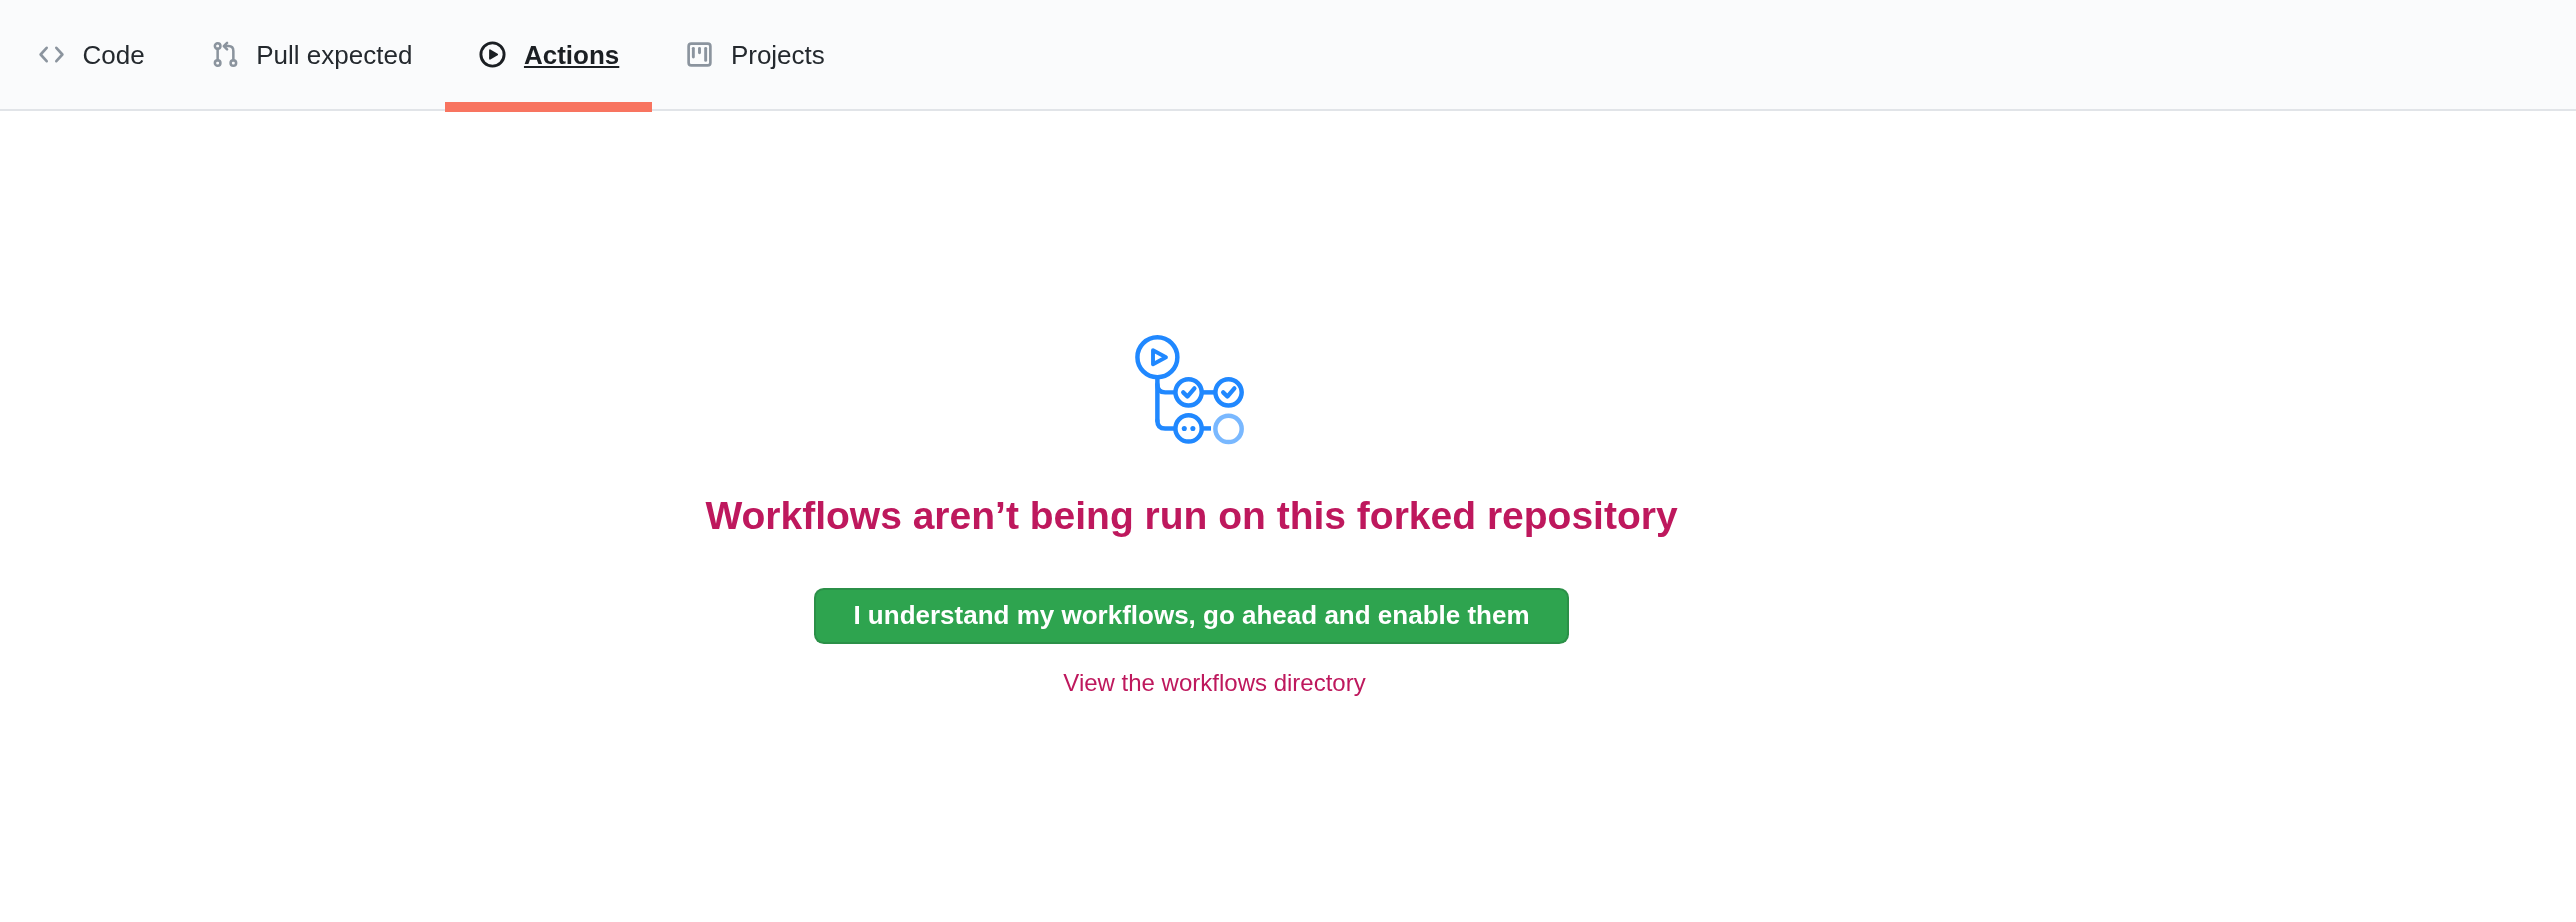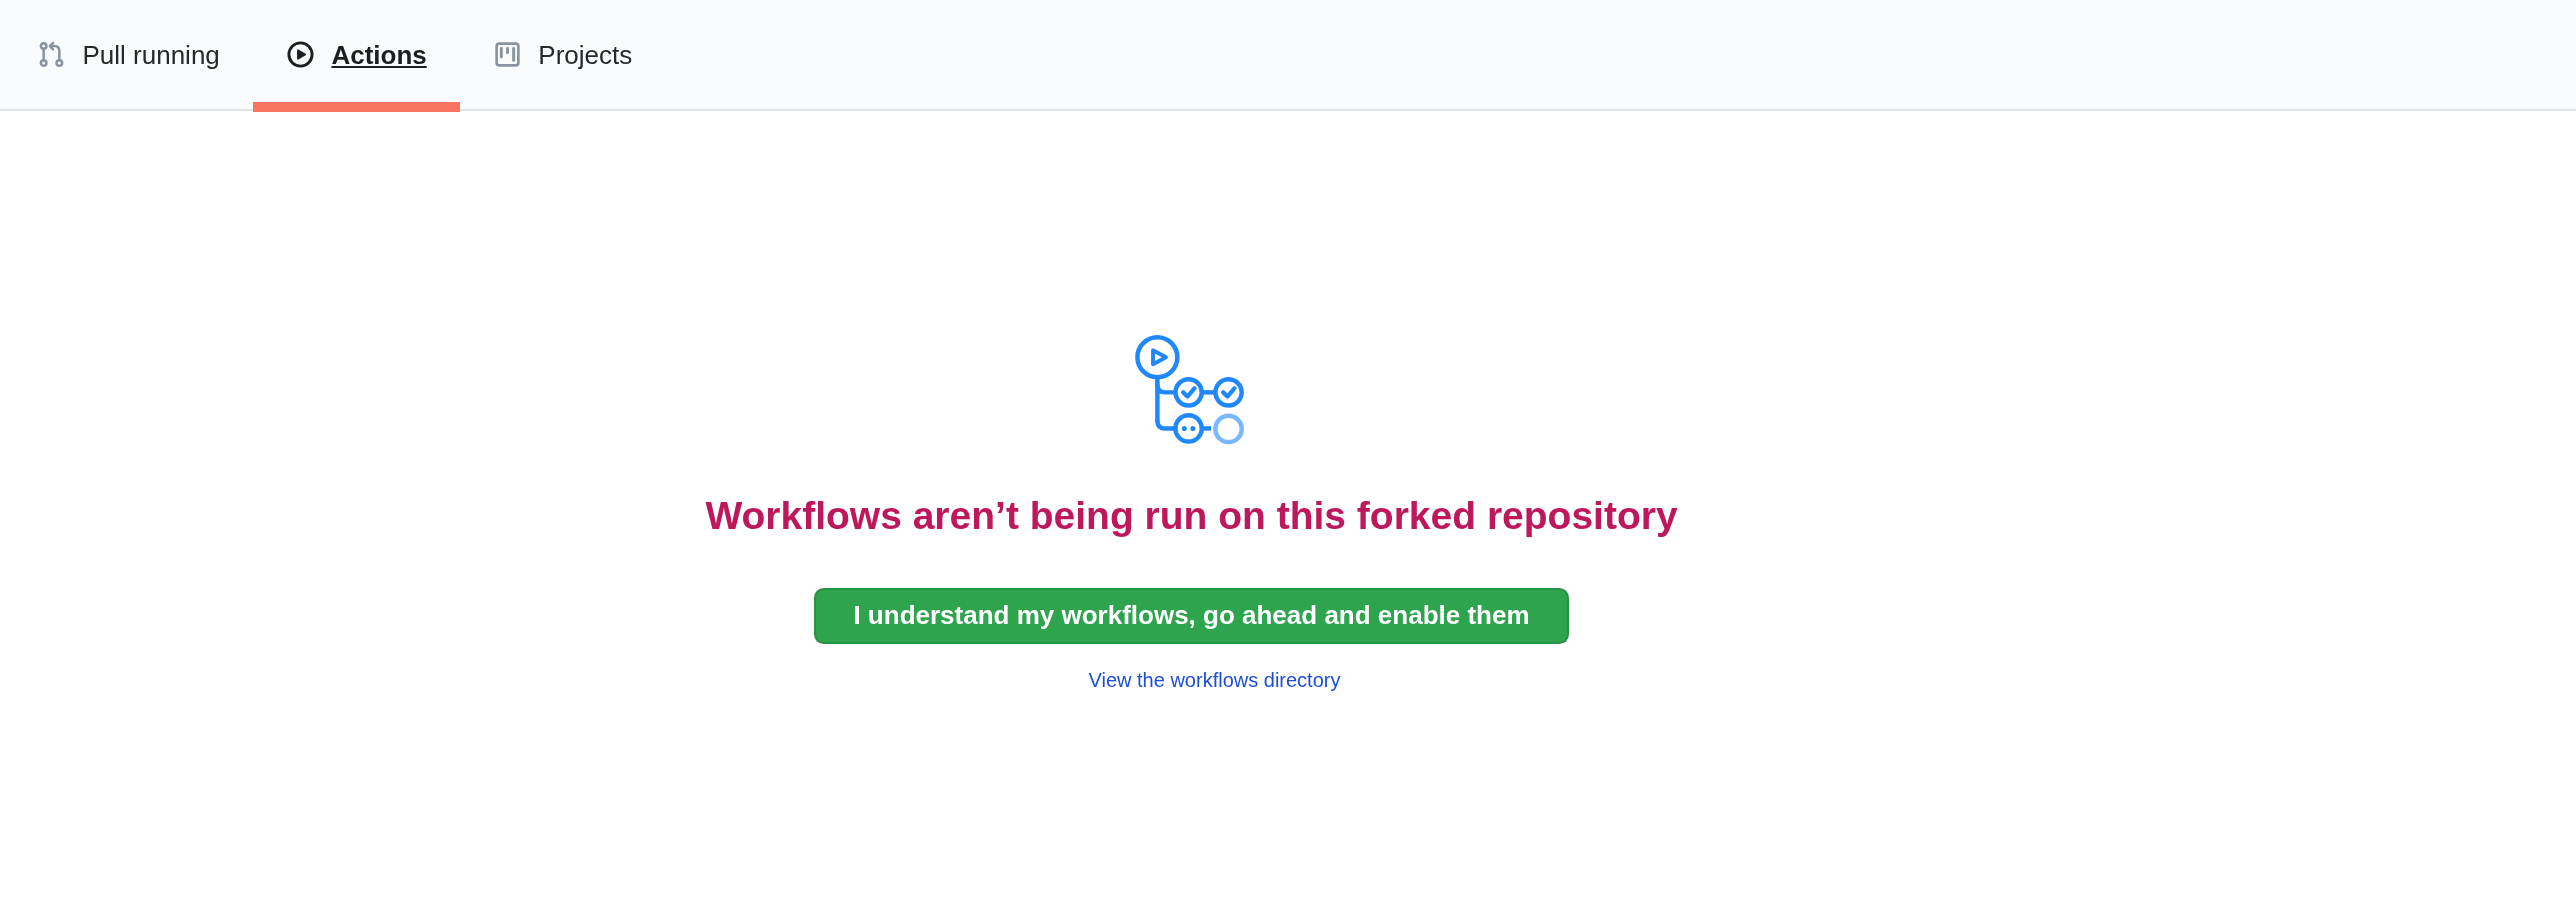--- a/index.html
+++ b/index.html
@@ -70,45 +70,54 @@
     font-weight: bold;
     color: #ffffff;
     background: #2ea44f;
     border: 2px solid rgba(27, 31, 35, 0.15);
     border-radius: 9.8px;
     cursor: pointer;
   }
   .wf-link {
     display: inline-block;
     margin-top: 25.4px;
-    font-size: 20px;
-    color: #1d4ed8;
+    font-size: 24px;
+    color: #be185d;
     text-decoration: none;
     cursor: pointer;
     margin-left: 46px;
   }
 </style>
 </head>
 <body>
 
 <nav class="repo-nav">
 
+  <div class="tab">
+    <span class="ticon">
+      <svg viewBox="0 0 24 24" fill="none" stroke="#8b949e" stroke-width="2.2" stroke-linecap="round" stroke-linejoin="round">
+        <path d="M8 6.5 L3 12 L8 17.5"></path>
+          <path d="M16 6.5 L21 12 L16 17.5"></path>
+      </svg>
+    </span>
+    <span>Code</span>
+  </div>
 
   <div class="tab">
     <span class="ticon">
       <svg viewBox="0 0 24 24" fill="none" stroke="#8b949e" stroke-width="2.1" stroke-linecap="round" stroke-linejoin="round">
         <circle cx="5.5" cy="5" r="2.3"></circle>
         <path d="M5.5 7.3 V16.7"></path>
         <circle cx="5.5" cy="19" r="2.3"></circle>
         <circle cx="18.5" cy="19" r="2.3"></circle>
         <path d="M13.3 2.3 L10.6 5 L13.3 7.7"></path>
         <path d="M11.6 5 H14.5 Q18.5 5 18.5 9 V16.7"></path>
       </svg>
     </span>
-    <span>Pull running</span>
+    <span>Pull expected</span>
   </div>
 
   <div class="tab active">
     <span class="ticon">
       <svg viewBox="0 0 24 24" fill="none">
         <circle cx="12" cy="12" r="9.6" stroke="#1b1f23" stroke-width="2.4"></circle>
         <path d="M9.9 8.4 L15.9 12 L9.9 15.6 Z" fill="#1b1f23" stroke="#1b1f23" stroke-width="1.4" stroke-linejoin="round"></path>
       </svg>
     </span>
     <span>Actions</span>

